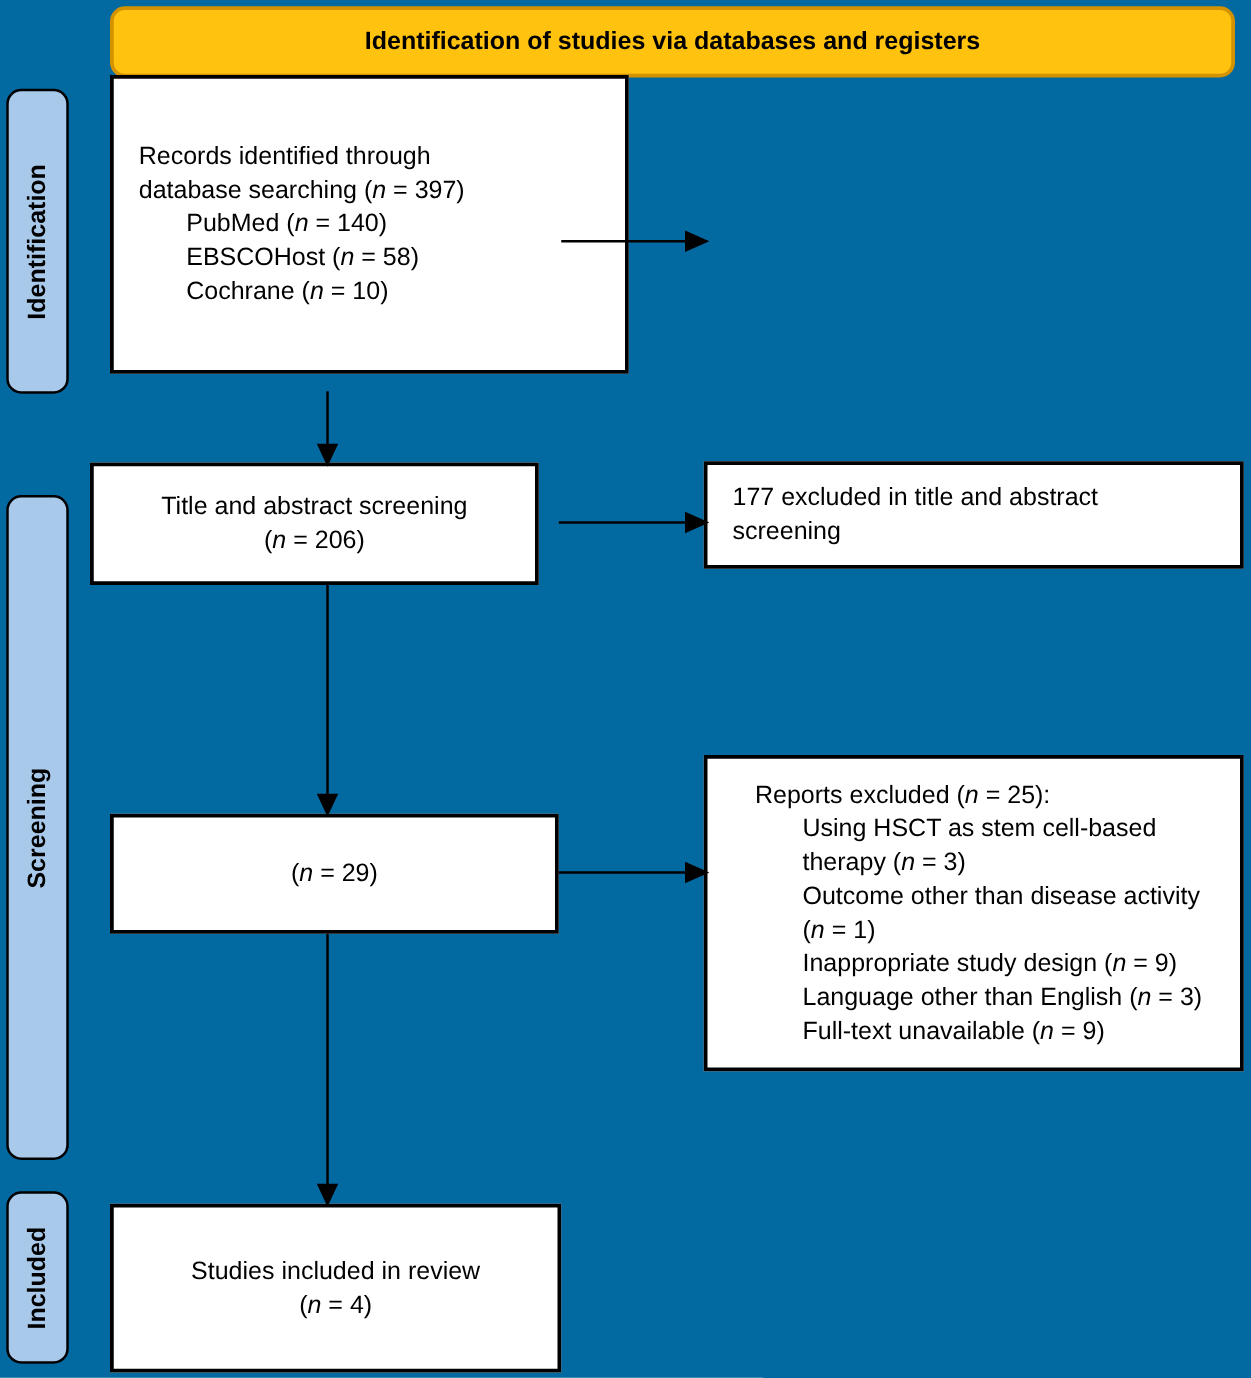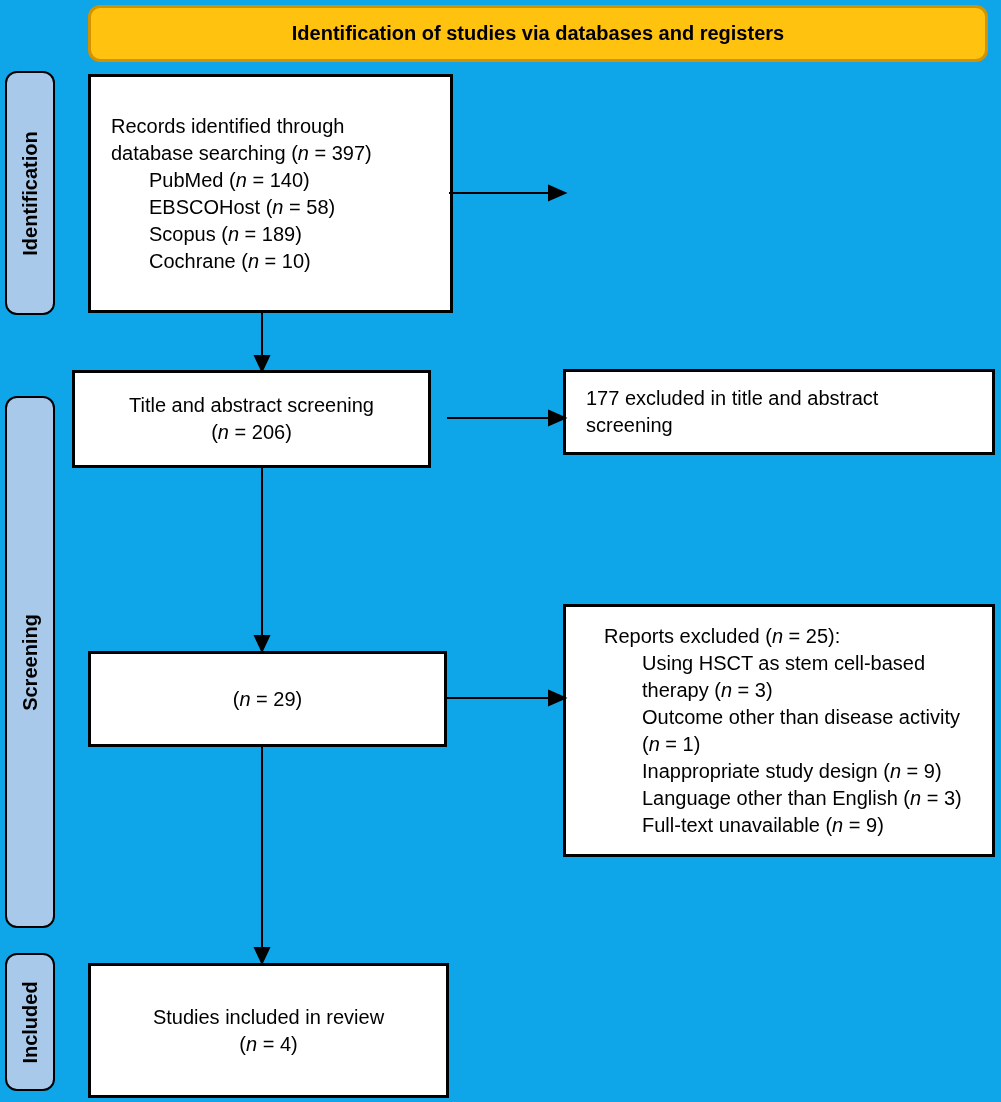--- a/index.html
+++ b/index.html
@@ -11,21 +11,21 @@
   }
   * { margin: 0; padding: 0; box-sizing: border-box; }
   body {
     font-family: "Liberation Sans", sans-serif;
     background: #FFFFFF;
   }
   .canvas {
     position: relative;
     width: 1001px;
     height: 1102px;
-    background: #0ea5e9;
+    background: #0369a1;
     overflow: hidden;
   }
   .header {
     position: absolute;
     left: 88px; top: 5px; width: 900px; height: 57px;
     background: var(--header-fill);
     border: 3px solid var(--header-border);
     border-radius: 12px;
     display: flex; align-items: center; justify-content: center;
     font-weight: bold; font-size: 20px; color: #000;
@@ -74,26 +74,25 @@
   <div class="stage" style="left:5px; top:71px; height:244px;">
     <span class="vlabel">Identification</span>
   </div>
   <div class="stage" style="left:5px; top:396px; height:532px;">
     <span class="vlabel">Screening</span>
   </div>
   <div class="stage" style="left:5px; top:953px; height:138px;">
     <span class="vlabel">Included</span>
   </div>
 
-  <div class="box" style="left:88px; top:74px; width:365px; height:239px;">
+  <div class="box" style="left:88px; top:60px; width:415px; height:239px;">
       <div class="line"><span>Records identified through</span></div>
       <div class="line"><span>database searching (</span><span class="it">n</span><span> = 397)</span></div>
       <div class="line ind1"><span>PubMed (</span><span class="it">n</span><span> = 140)</span></div>
       <div class="line ind1"><span>EBSCOHost (</span><span class="it">n</span><span> = 58)</span></div>
-      <div class="line ind1"><span>Scopus (</span><span class="it">n</span><span> = 189)</span></div>
       <div class="line ind1"><span>Cochrane (</span><span class="it">n</span><span> = 10)</span></div>
     </div>
 
 
   <div class="box center" style="left:72px; top:370px; width:359px; height:98px;">
       <div class="line"><span>Title and abstract screening</span></div>
       <div class="line"><span>(</span><span class="it">n</span><span> = 206)</span></div>
     </div>
 
   <div class="box" style="left:563px; top:369px; width:432px; height:86px;">

